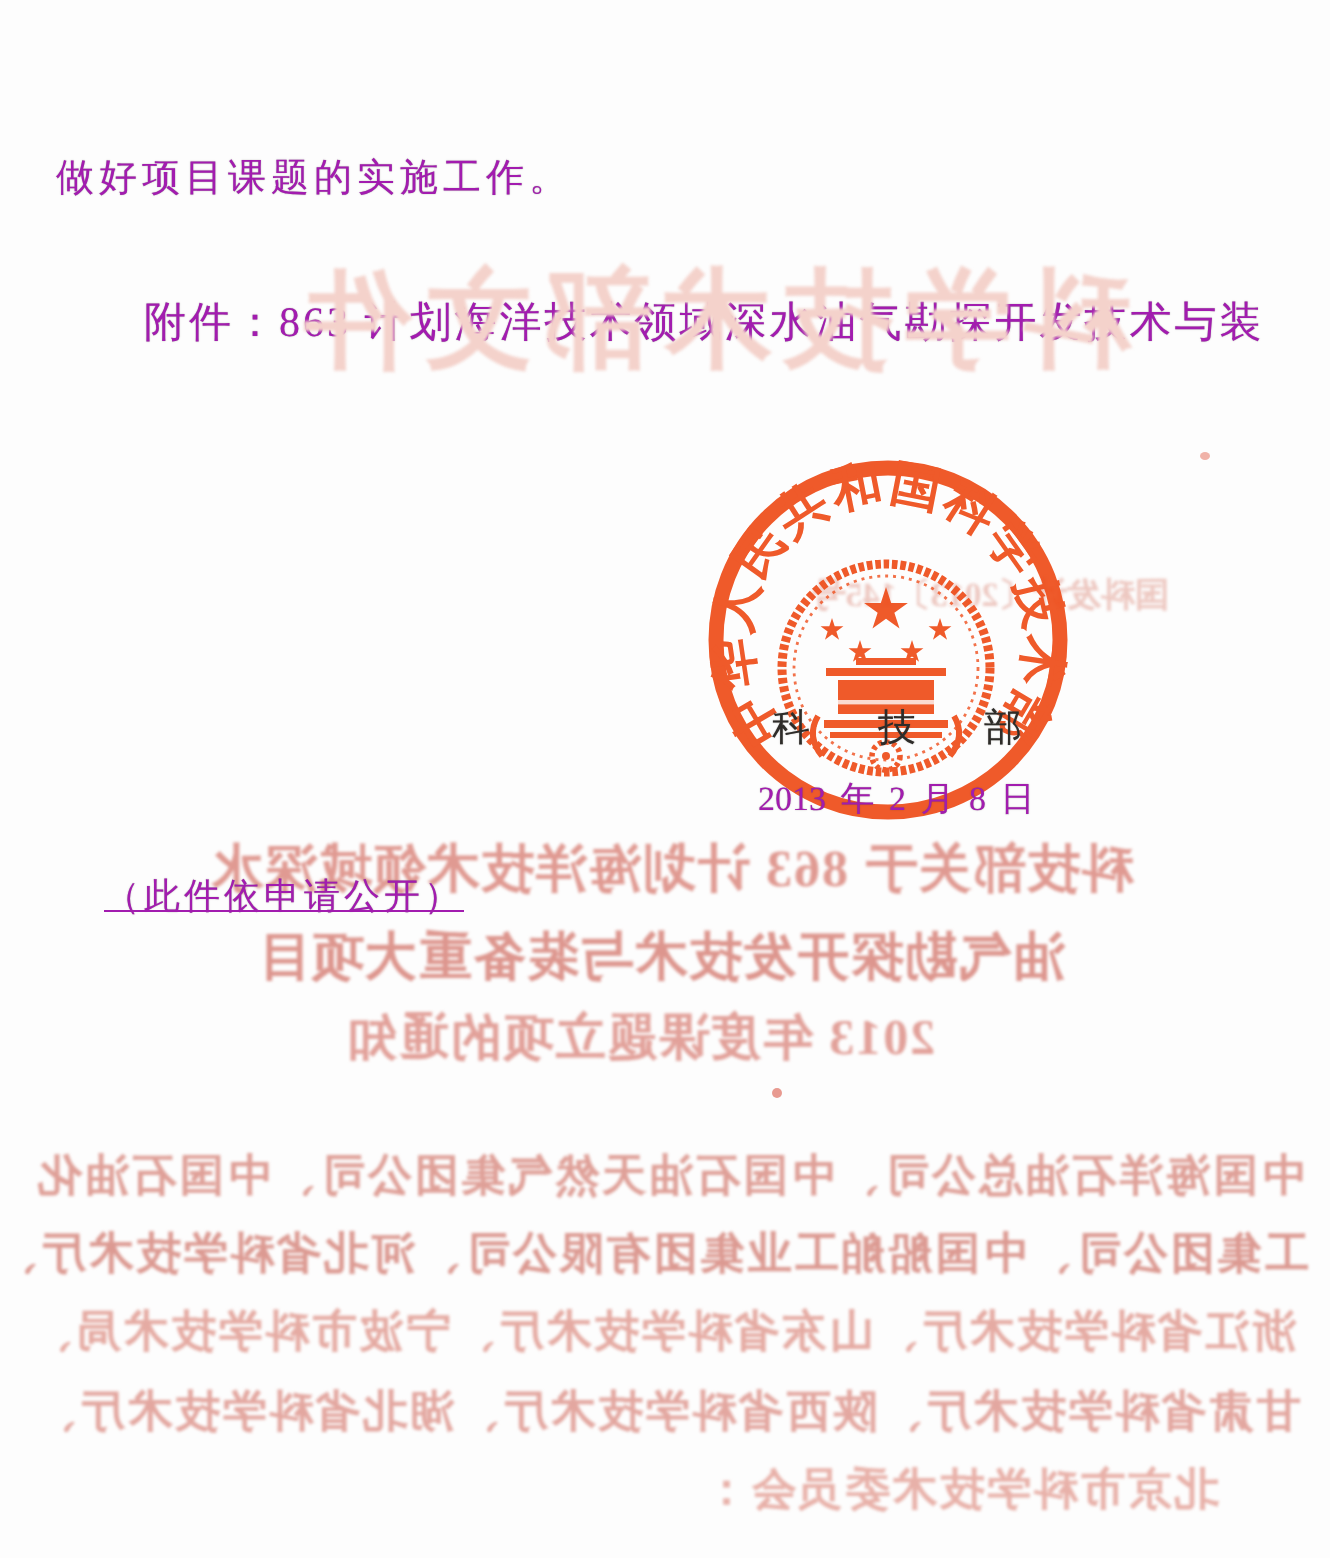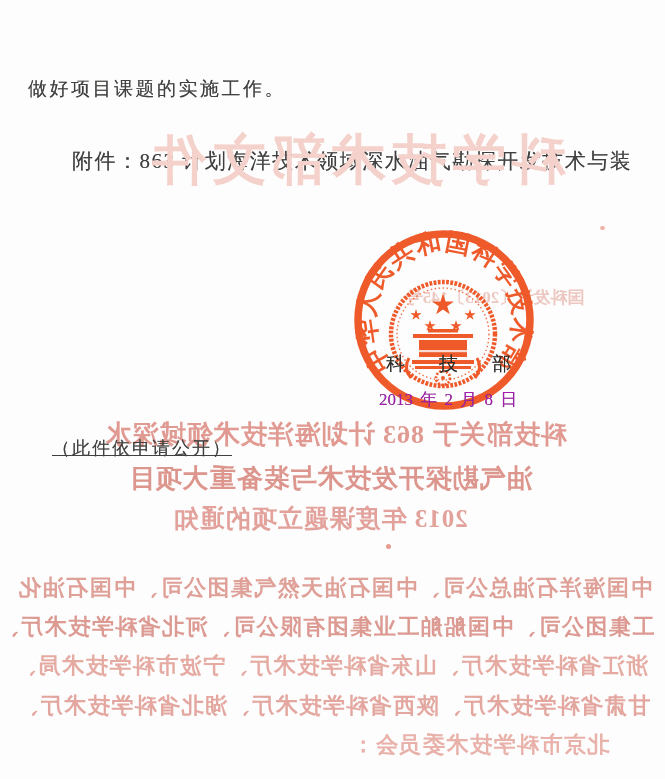--- a/index.html
+++ b/index.html
@@ -2,21 +2,21 @@
 <html><head>
 <meta charset="utf-8">
 <style>
   html,body{margin:0;padding:0;background:#e9e9e9;}
   .page{
     position:relative;width:665px;height:779px;margin:0 auto;
     background:#fdfdfd;overflow:hidden;
     font-family:"Liberation Serif","DejaVu Serif",serif;
   }
   
-  .ink{position:absolute;color:#404040;white-space:nowrap;
+  .ink{position:absolute;color:#a21caf;white-space:nowrap;
        text-shadow:0 0 .6px rgba(70,66,60,.55);}
   .body-line{left:28px;top:76px;font-size:19px;letter-spacing:2.5px;}
   .attach1{left:72px;top:147px;font-size:21px;letter-spacing:1.5px;}
   .attach2{left:110px;top:191px;font-size:21px;letter-spacing:1.5px;}
   .signer{left:386px;top:351px;font-size:19px;letter-spacing:34px;
           color:#2e2c29;z-index:3;}
   .date{left:379px;top:388px;font-size:17px;word-spacing:3px;
         color:#a21caf;z-index:3;}
   .disclosure{left:52px;top:436px;font-size:18px;letter-spacing:2px;z-index:3;text-decoration:underline;}
   

